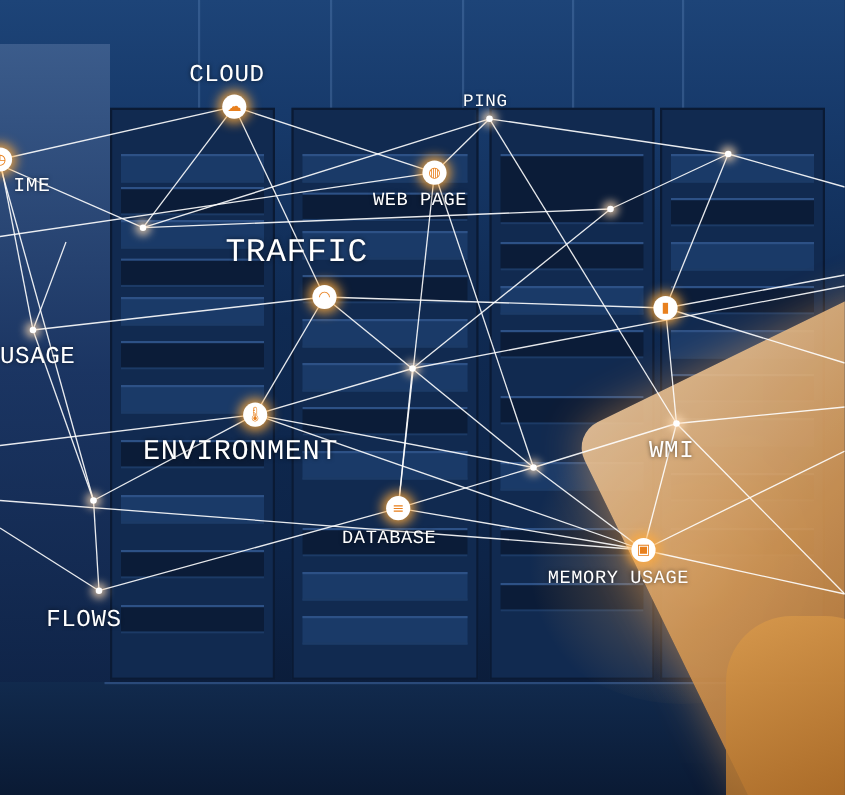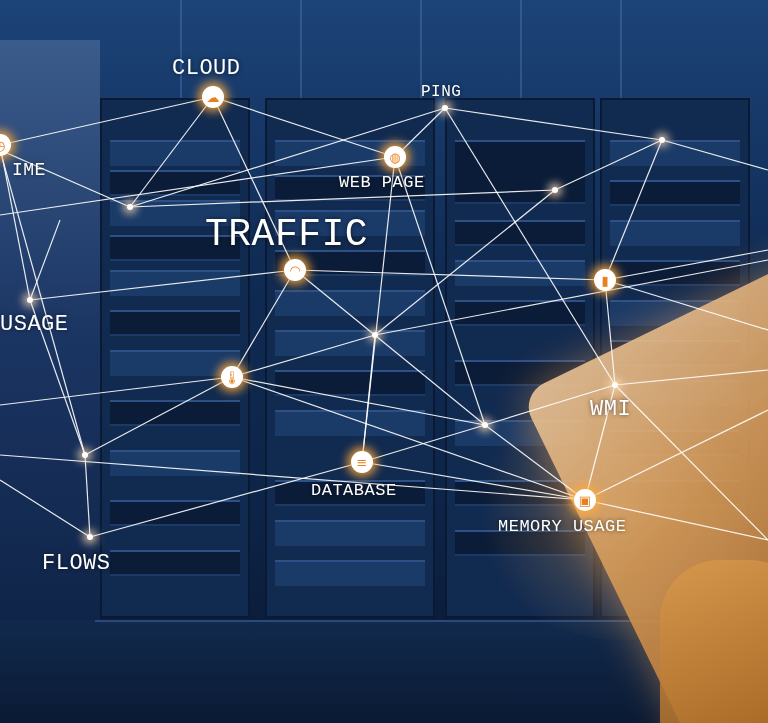--- a/index.html
+++ b/index.html
@@ -165,19 +165,20 @@
   <div class="node" style="left:295px;top:270px">◠</div>
   <div class="node" style="left:605px;top:280px">▮</div>
   <div class="node" style="left:232px;top:377px">🌡</div>
   <div class="node" style="left:362px;top:462px">≡</div>
   <div class="node" style="left:585px;top:500px">▣</div>
 
   <div class="label" style="left:172px;top:56px;font-size:22px">CLOUD</div>
   <div class="label" style="left:421px;top:83px;font-size:16px">PING</div>
   <div class="label" style="left:12px;top:160px;font-size:18px">IME</div>
   <div class="label" style="left:339px;top:173px;font-size:17px">WEB PAGE</div>
-  <div class="label" style="left:205px;top:213px;font-size:38px">TRAFFIC</div>
+  <div class="label" style="left:205px;top:213px;font-size:30px">TRAFFIC</div>
   <div class="label" style="left:0px;top:312px;font-size:22px">USAGE</div>
+  <div class="label" style="left:130px;top:395px;font-size:26px">ENVIRONMENT</div>
   <div class="label" style="left:590px;top:397px;font-size:22px">WMI</div>
   <div class="label" style="left:311px;top:481px;font-size:17px">DATABASE</div>
   <div class="label" style="left:498px;top:517px;font-size:17px">MEMORY USAGE</div>
   <div class="label" style="left:42px;top:551px;font-size:22px">FLOWS</div>
 </div>
 
 </body></html>

